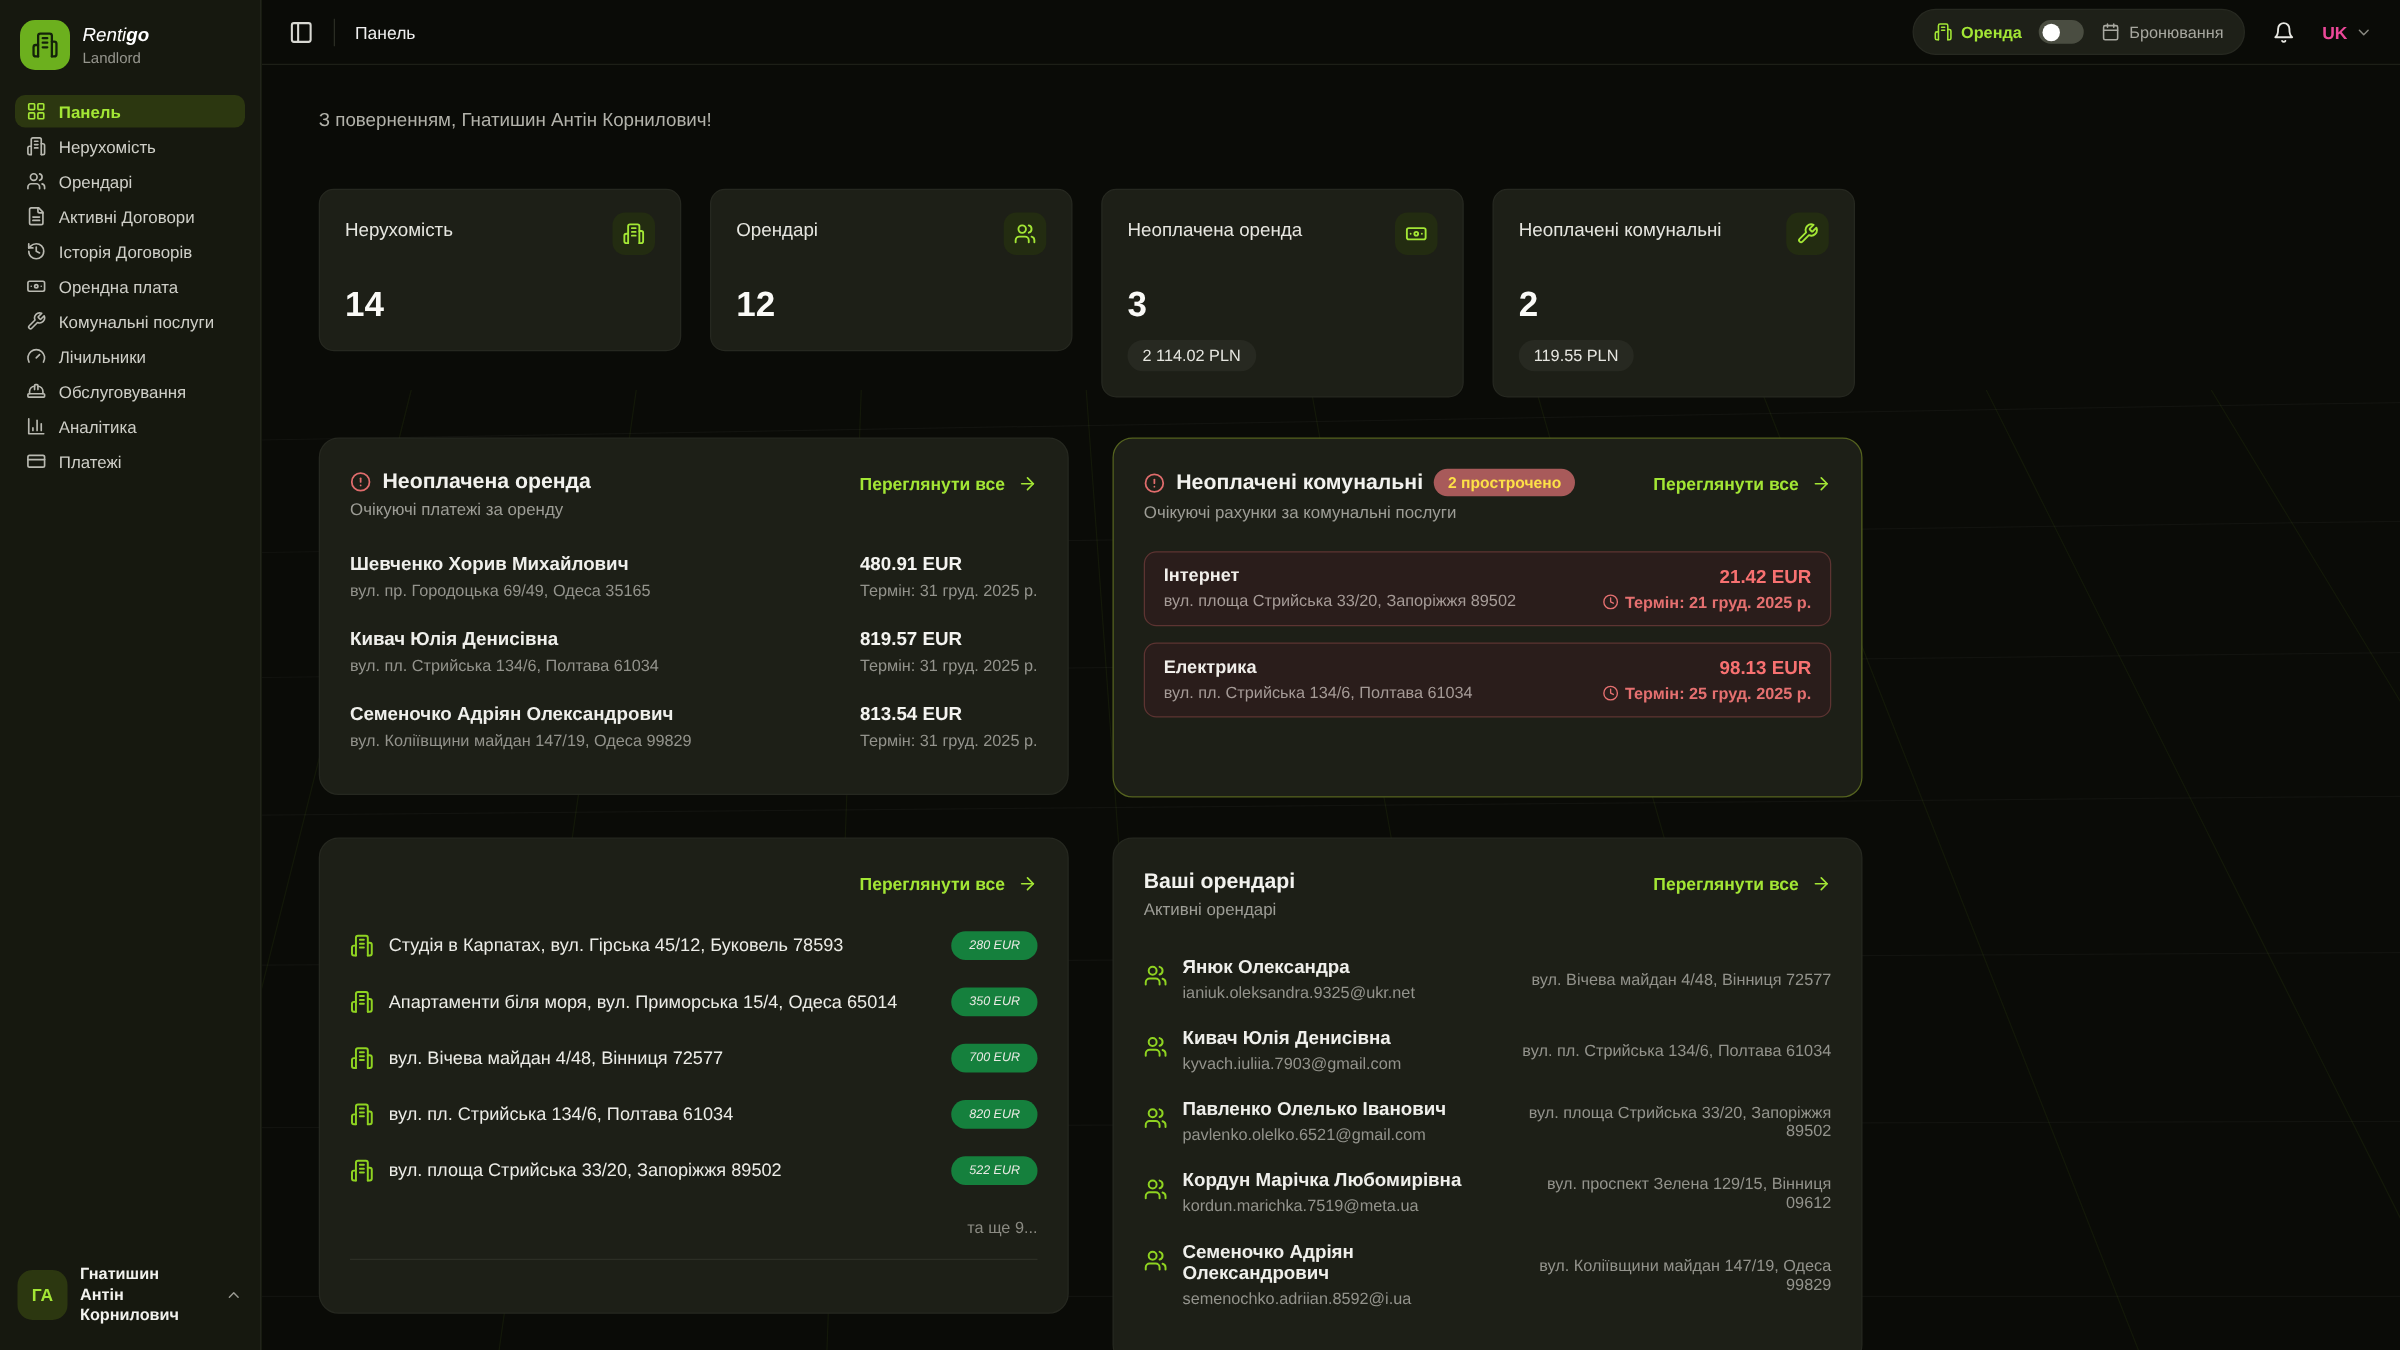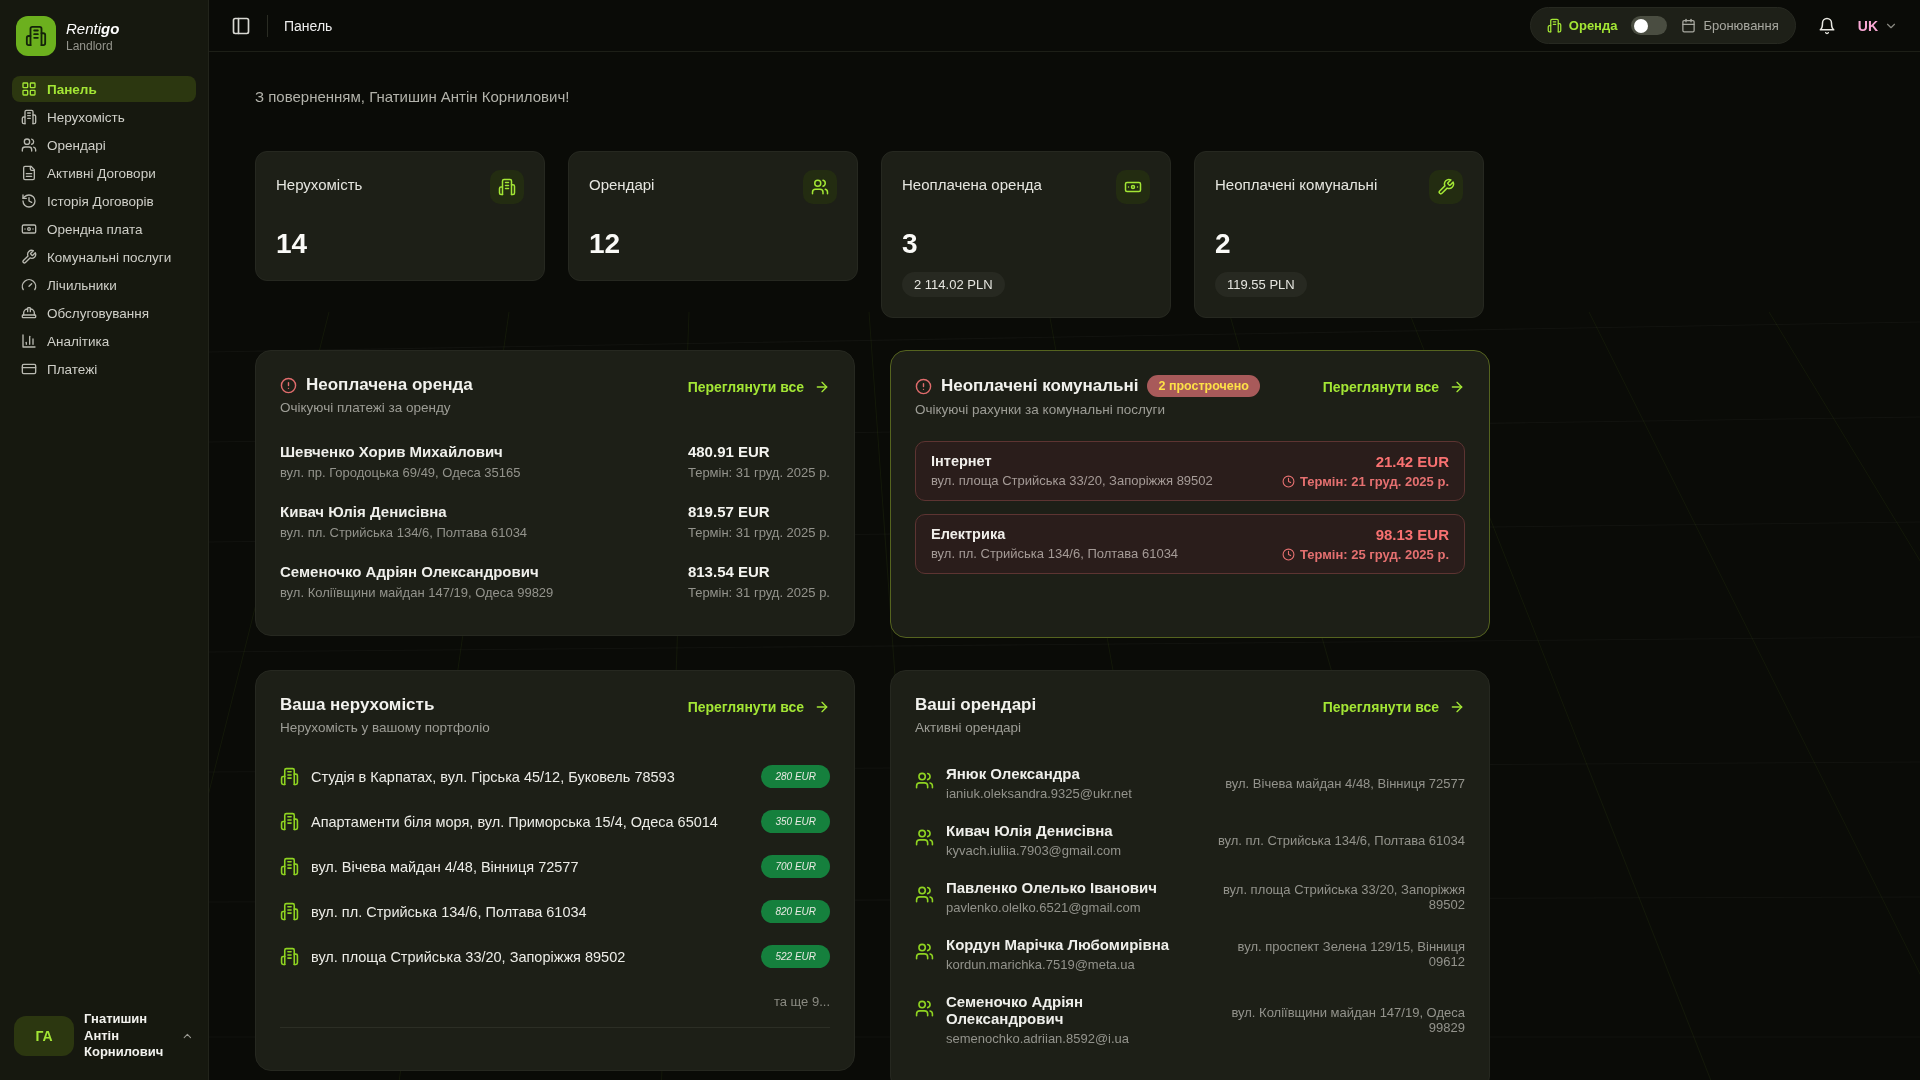--- a/index.html
+++ b/index.html
@@ -13,42 +13,42 @@
   .brand-logo { width:40px; height:40px; border-radius:12px; background:#6cb01e; display:flex; align-items:center; justify-content:center; color:#14230a; flex:0 0 auto; }
   .brand-name { font-size:15px; color:#fff;font-style:italic; }
   .brand-name b { font-weight:700; }
   .brand-sub { font-size:12px; color:#95958d; margin-top:2px; }
   .nav { display:flex; flex-direction:column; gap:2px; margin-top:4px; }
   .nav-item { display:flex; align-items:center; gap:10px; padding:5px 9px; border-radius:8px; color:#cfcfc8; font-size:13.5px; cursor:pointer; }
   .nav-item .ic { width:16px; height:16px; color:#b9b9b1; flex:0 0 auto; }
   .nav-item.active { background:#2c3710; color:#a3e635; font-weight:700; }
   .nav-item.active .ic { color:#a3e635; }
   .side-user { margin-top:auto; display:flex; align-items:center; gap:10px; padding:4px 2px; cursor:pointer; }
-  .avatar { width:60px; height:40px; border-radius:12px; background:#2c3710; color:#a3e635; font-weight:700; font-size:14px; display:flex; align-items:center; justify-content:center; flex:0 0 auto; }
+  .avatar { width:40px; height:40px; border-radius:12px; background:#2c3710; color:#a3e635; font-weight:700; font-size:14px; display:flex; align-items:center; justify-content:center; flex:0 0 auto; }
   .side-user-name { font-size:13px; font-weight:700; color:#f2f2ee; line-height:1.25; width:96px; }
   .side-user .ic { width:14px; height:14px; color:#9a9a92; margin-left:auto; }
 
   
   .topbar { position:fixed; left:209px; right:0; top:0; height:52px; border-bottom:1px solid #1d1f17; display:flex; align-items:center; padding:0 22px; background:#0a0b07; z-index:4; }
   .tb-toggle { color:#d8d8d2; width:20px; height:20px; cursor:pointer; }
   .tb-toggle .ic { width:20px; height:20px; }
   .tb-divider { width:1px; height:22px; background:#2a2c23; margin:0 16px; }
   .tb-title { font-size:14px; color:#ededе8; color:#ededе8; color:#ededЕ8; color:#ededе8; color:#ededе8; color:#ededе8; color:#eee; }
   .tb-right { margin-left:auto; display:flex; align-items:center; gap:22px; }
   .mode-pill { background:#1e2018; border:1px solid #272921; border-radius:999px; display:flex; align-items:center; gap:14px; padding:8px 16px; }
   .mode-opt { display:flex; align-items:center; gap:7px; font-size:13px; cursor:pointer; }
   .mode-opt .ic { width:15px; height:15px; }
   .mode-rent { color:#a3e635; font-weight:700; }
   .mode-book { color:#a8a8a0; }
   .switch { width:36px; height:19px; border-radius:999px; background:#4a4d41; position:relative; cursor:pointer; flex:0 0 auto; }
   .switch .knob { position:absolute; top:2.5px; left:3px; width:14px; height:14px; border-radius:50%; background:#fff; }
   .bell { color:#e8e8e2; cursor:pointer; }
   .bell .ic { width:18px; height:18px; }
   .lang { display:flex; align-items:center; gap:6px; cursor:pointer; }
-  .lang-code { font-size:14px; font-weight:700; color:#f9a8d4; }
+  .lang-code { font-size:14px; font-weight:700; color:#ec4899; }
   .lang .ic { width:14px; height:14px; color:#8a8a82; }
 
   
   .main { position:absolute; left:209px; top:52px; right:0; bottom:0; padding:28px 46px 0; }
   .grid-bg { position:absolute; inset:0; z-index:0; pointer-events:none; }
   .main > .content { position:relative; z-index:1; }
   .page-title { font-size:26px; font-weight:700; color:#f5f5f1; }
   .page-greeting { font-size:15px; color:#b2b2aa; margin-top:8px; }
 
   .stats { display:flex; gap:23px; margin-top:46px; align-items:flex-start; }
@@ -477,26 +477,20 @@
               </div>
             </div>
           </div>
         </div>
       </section>
     </div>
 
     <div class="panel-row">
       <section class="panel">
         <div class="panel-head">
-          <div>
-            <div class="panel-title-row">
-                <span class="panel-title">Ваша нерухомість</span>
-              </div>
-            <div class="panel-sub">Нерухомість у вашому портфоліо</div>
-          </div>
           <div class="viewall">
             <span>Переглянути все</span>
             <svg class="ic" viewBox="0 0 24 24">
                 <path d="M5 12h14"></path>
                 <path d="m12 5 7 7-7 7"></path>
               </svg>
           </div>
         </div>
         <div class="prop-list">
           <div class="prop-row">

